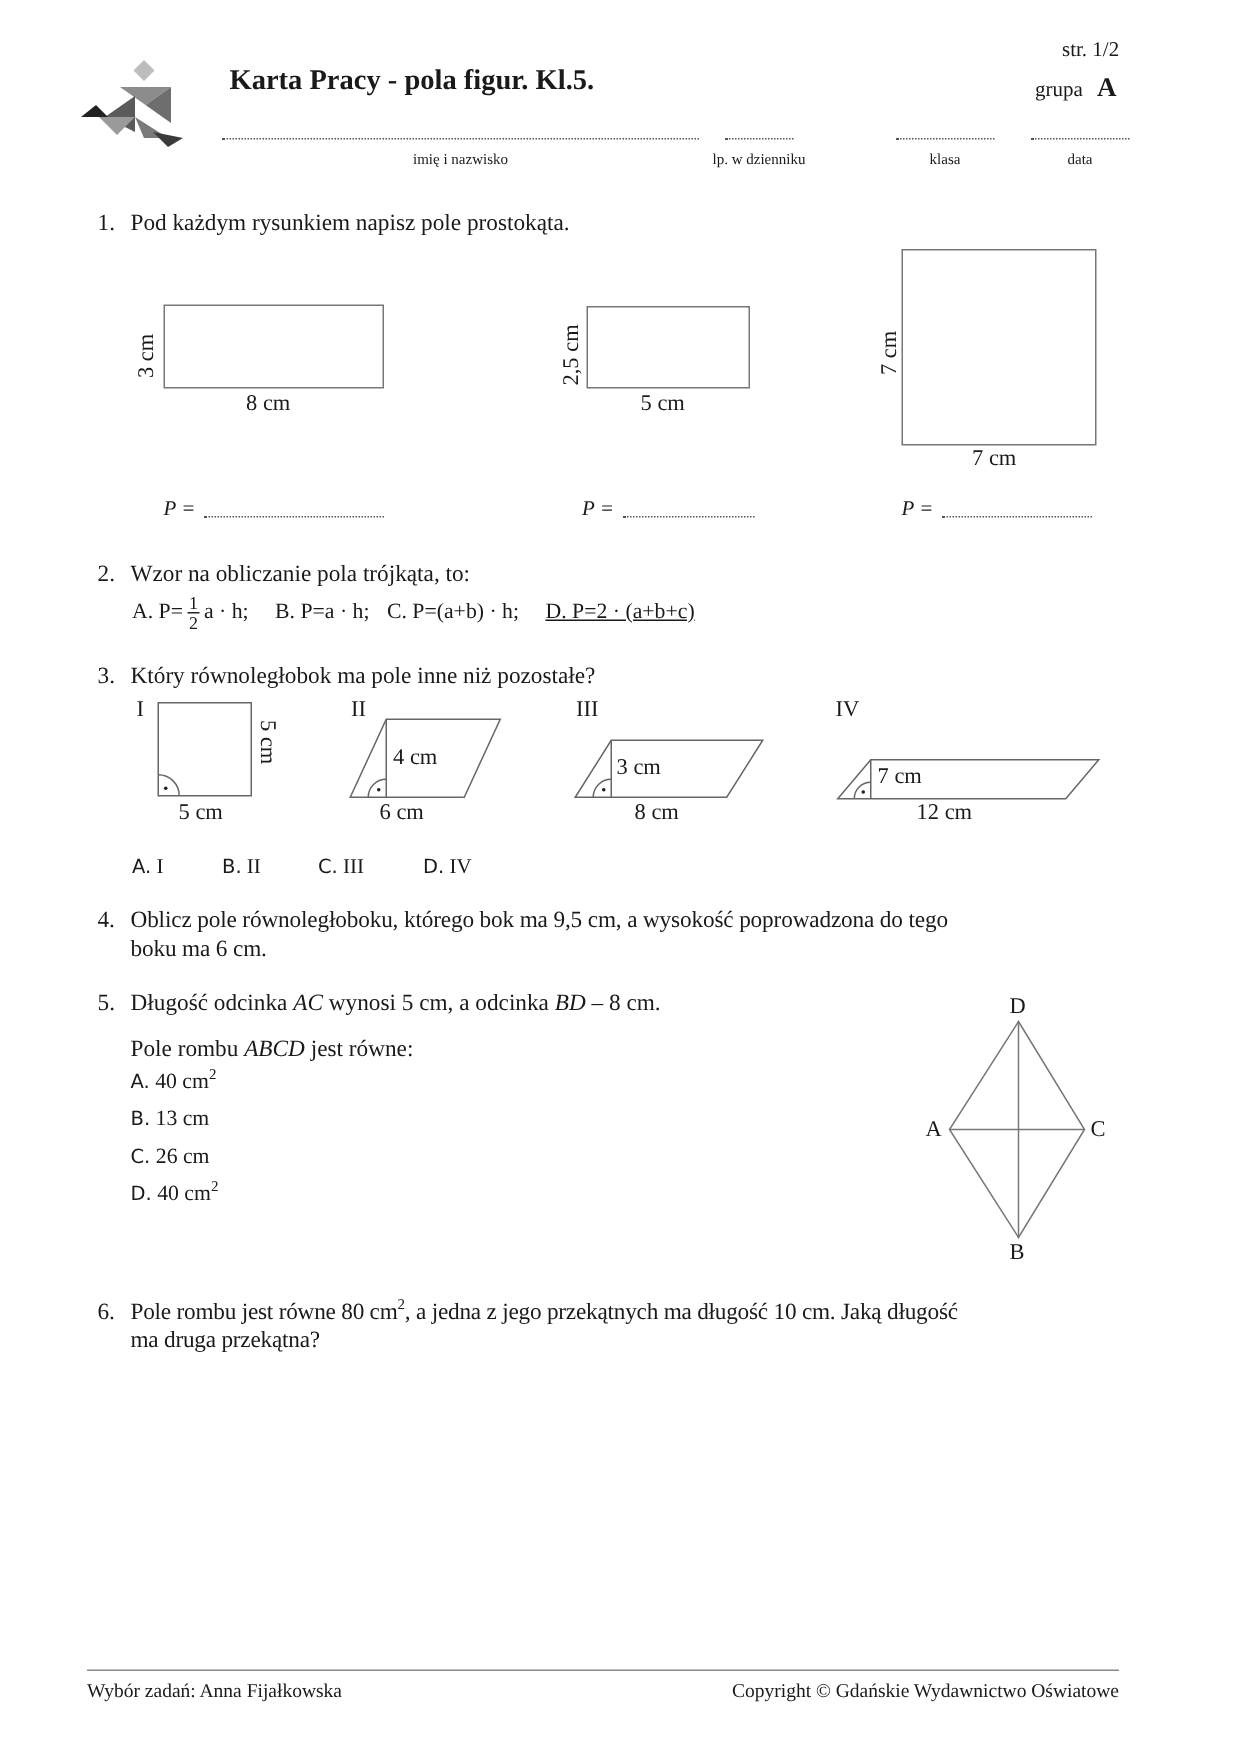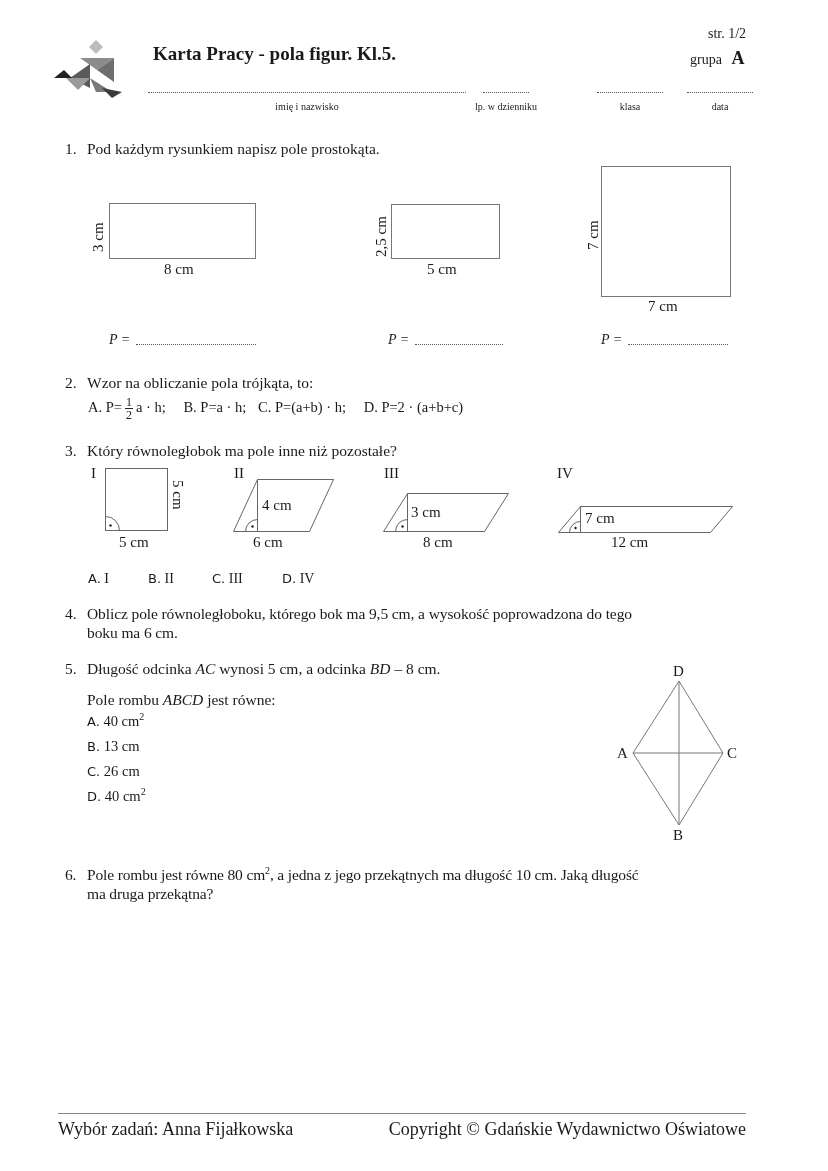--- a/index.html
+++ b/index.html
@@ -10,21 +10,21 @@
   .q { font-size: 15.5px; }
   .qnum { display: inline-block; width: 22px; }
   .dots { border-bottom: 1px dotted #555; height: 0; }
   .line-label { font-size: 10px; text-align: center; }
   .fig-label { font-size: 15px; }
   .opt-sans { font-family: "DejaVu Sans", sans-serif; font-size: 13px; }
   .sup { font-size: 10px; vertical-align: super; line-height: 0; }
   .frac { display: inline-block; vertical-align: middle; text-align: center; font-size: 12px; line-height: 12px; margin: 0 3px; }
   .frac .num { display: block; border-bottom: 1px solid #222; padding: 0 1px; }
   .frac .den { display: block; }
-  .footer { font-size: 18px; }
+  .footer { font-size: 13px; }
   .rot { transform-origin: left top; transform: rotate(-90deg); white-space: nowrap; }
   .rot90 { transform-origin: left top; transform: rotate(90deg); white-space: nowrap; }
   svg { position: absolute; overflow: visible; }
 </style>
 </head>
 <body>
 
 <svg style="left:52px;top:40px;" width="72" height="60" viewBox="0 0 72 60">
   <polygon points="44,0 51,7 44,14 37,7" fill="#bdbdbd"></polygon>
   <polygon points="28,18 62,18 45,30" fill="#8c8c8c"></polygon>
@@ -81,21 +81,21 @@
 </div>
 <div class="abs dots" style="left:628px;top:344px;width:100px;"></div>
 
 <div class="abs q" style="left:65px;top:374px;">
   <span class="qnum">2.</span><span>Wzor na obliczanie pola trójkąta, to:</span>
 </div>
 <div class="abs" style="left:88px;top:396px;font-size:14.5px;white-space:nowrap;">
   <span><span>A. P=</span><span class="frac"><span class="num">1</span><span class="den">2</span></span><span>a · h;</span></span>
   <span style="margin-left:14px;">B. P=a · h;</span>
   <span style="margin-left:8px;">C. P=(a+b) · h;</span>
-  <span style="margin-left:14px;">D. P=2 · (a+b+c)</span>
+  <span style="margin-left:14px;text-decoration:underline;">D. P=2 · (a+b+c)</span>
 </div>
 
 <div class="abs q" style="left:65px;top:442px;">
   <span class="qnum">3.</span><span>Który równoległobok ma pole inne niż pozostałe?</span>
 </div>
 
 <div class="abs fig-label" style="left:91px;top:465px;">I</div>
 <svg style="left:105px;top:468px;" width="65" height="65">
   <rect x="0.5" y="0.5" width="62" height="62" fill="none" stroke="#666" stroke-width="1"></rect>
   <path d="M0.5,48.5 A14,14 0 0 1 14.5,62.5" fill="none" stroke="#666"></path>

